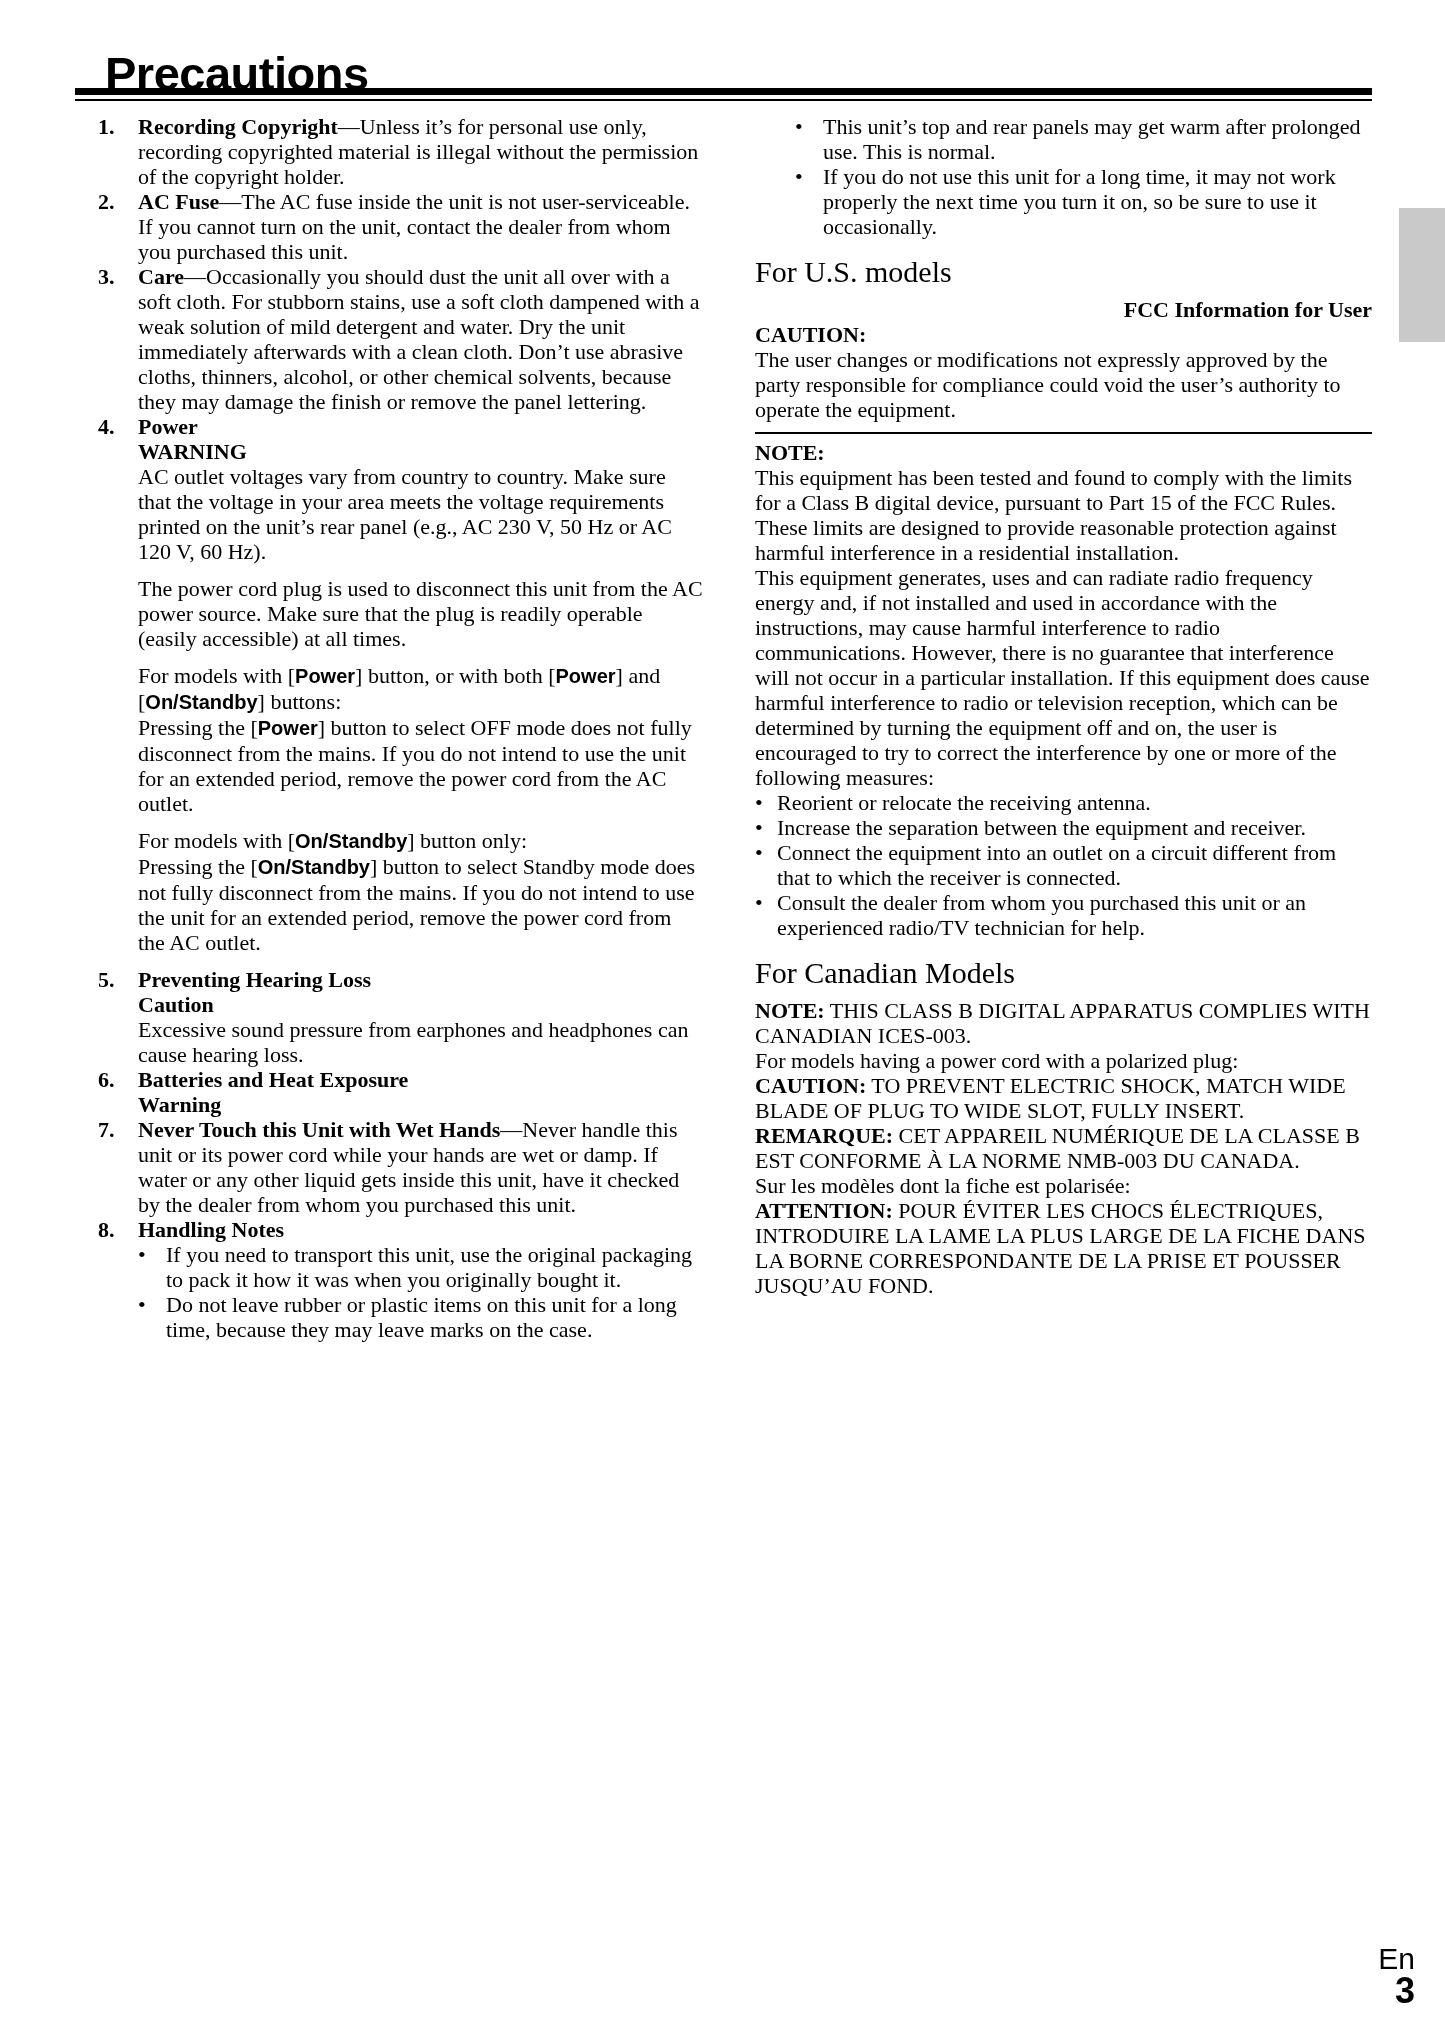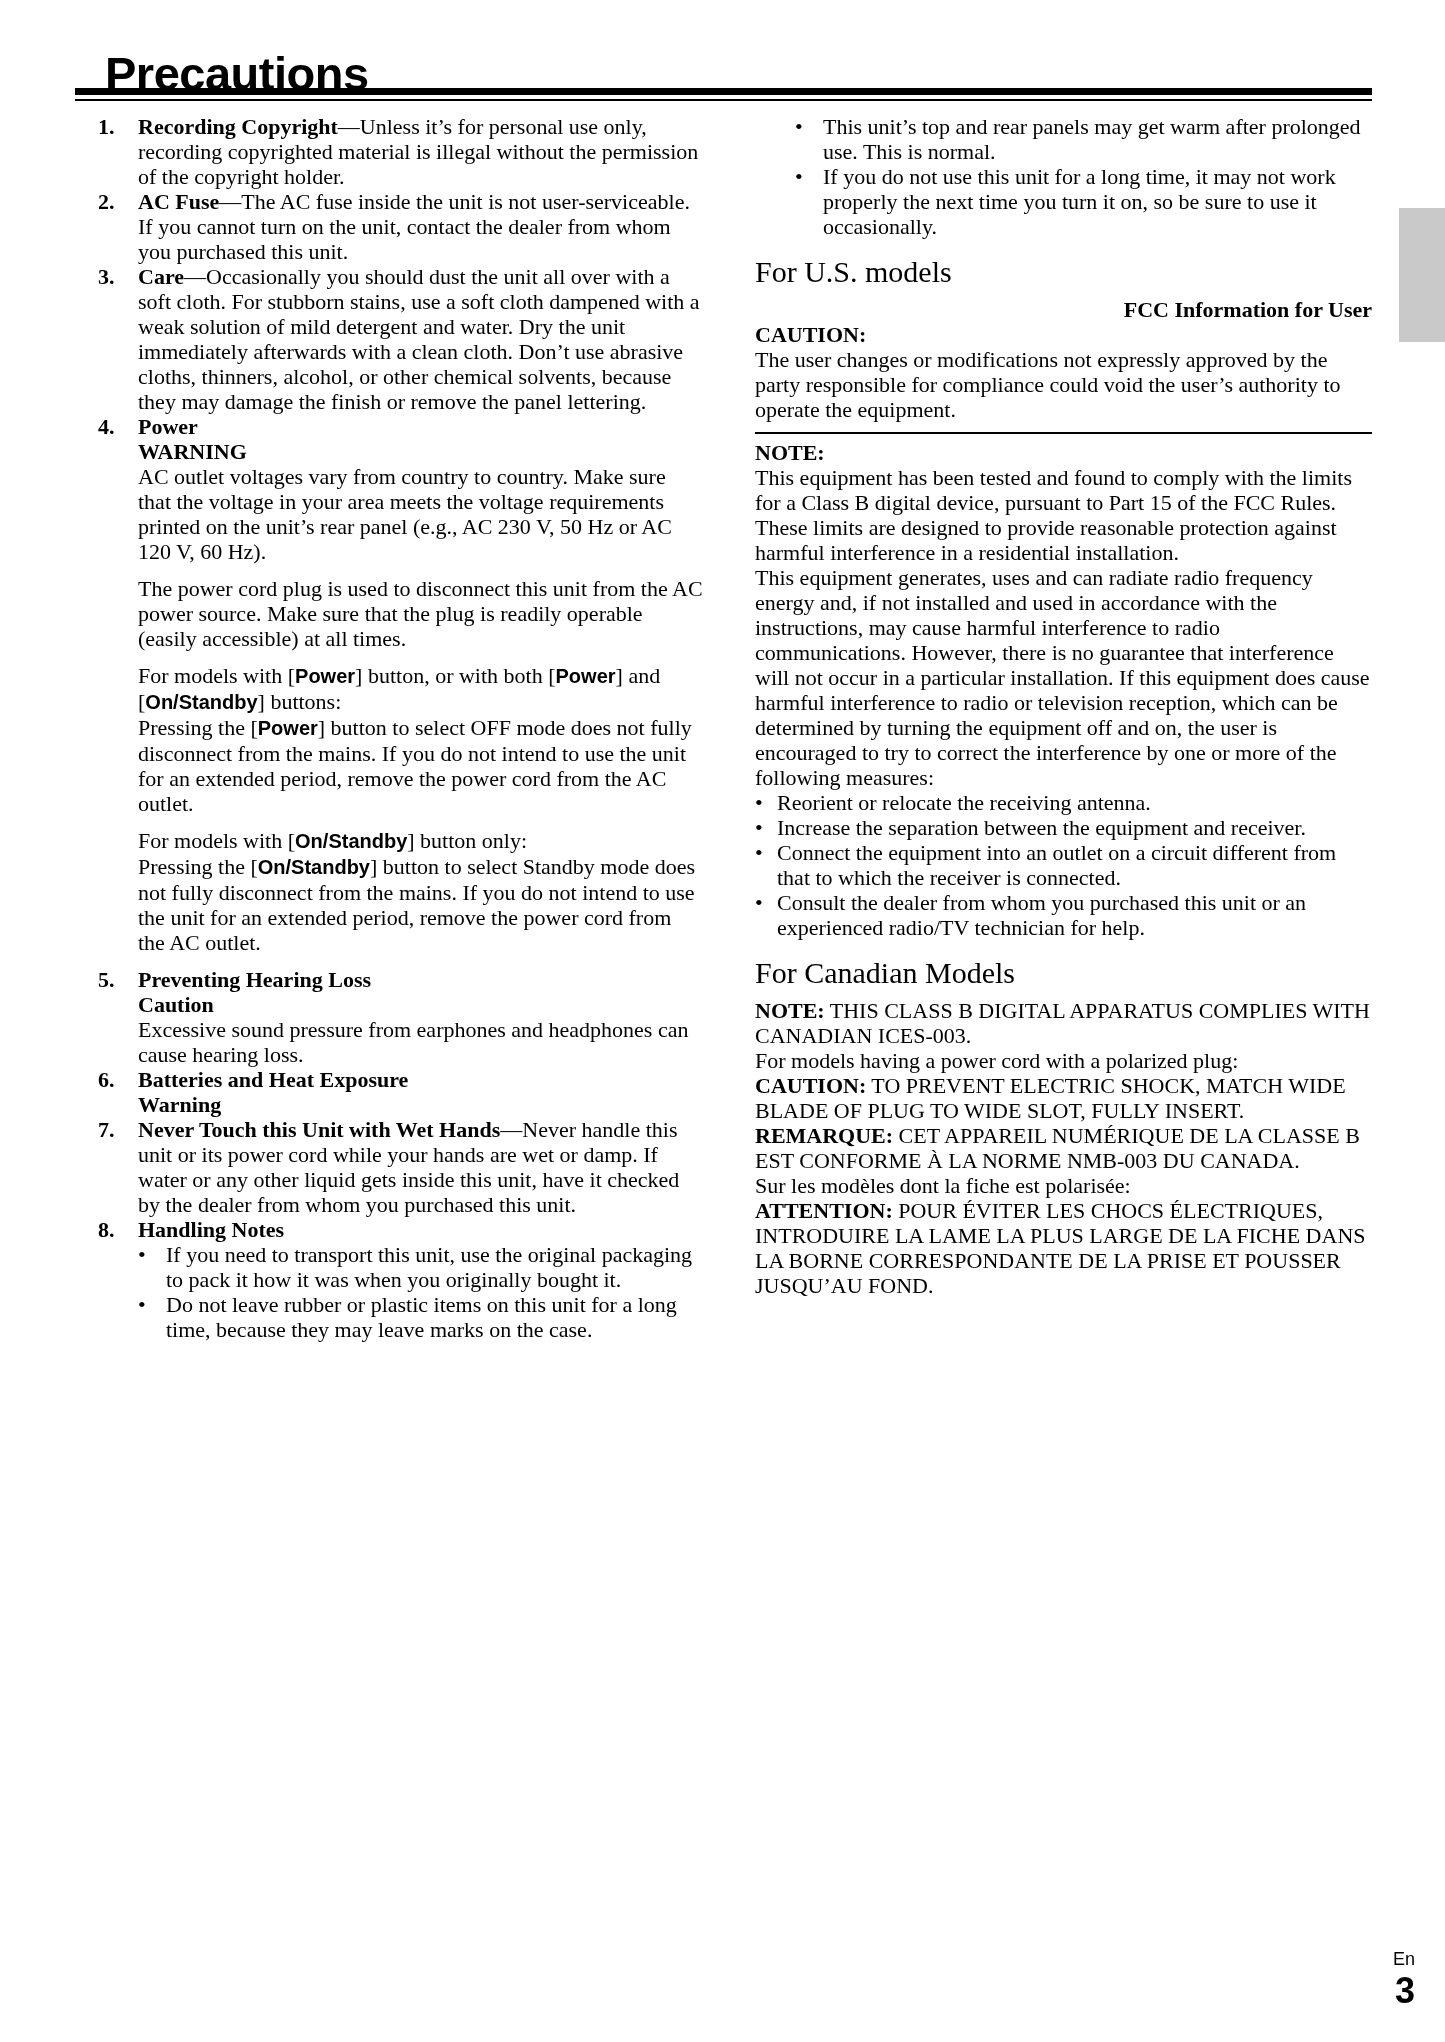--- a/index.html
+++ b/index.html
@@ -23,21 +23,21 @@
   .bullet .marker{flex:0 0 28px;}
   .fbullet{display:flex;}
   .fbullet .marker{flex:0 0 22px;}
   .para{margin:0;}
   .h1{font-size:30px;font-weight:normal;line-height:34px;margin:16px 0 8px;}
   .h2{font-weight:bold;margin:0;text-align:right;}
   .rule{border-top:2px solid #000;margin:10px 0 6px;}
   .gap{height:12px;}
   .footer{position:absolute;right:30px;bottom:32px;text-align:right;
           font-family:"Liberation Sans", sans-serif;}
-  .footer-lang{font-size:18px;line-height:26px;text-align:center;}
+  .footer-lang{font-size:30px;line-height:26px;text-align:center;}
   .footer-page{font-size:36px;font-weight:bold;line-height:38px;}
 </style>
 </head>
 <body>
 
 <div class="page">
   <h1 class="title">Precautions</h1>
   <div class="title-rule"></div>
   <div class="edge-tab"></div>
   <div class="col col-left">

